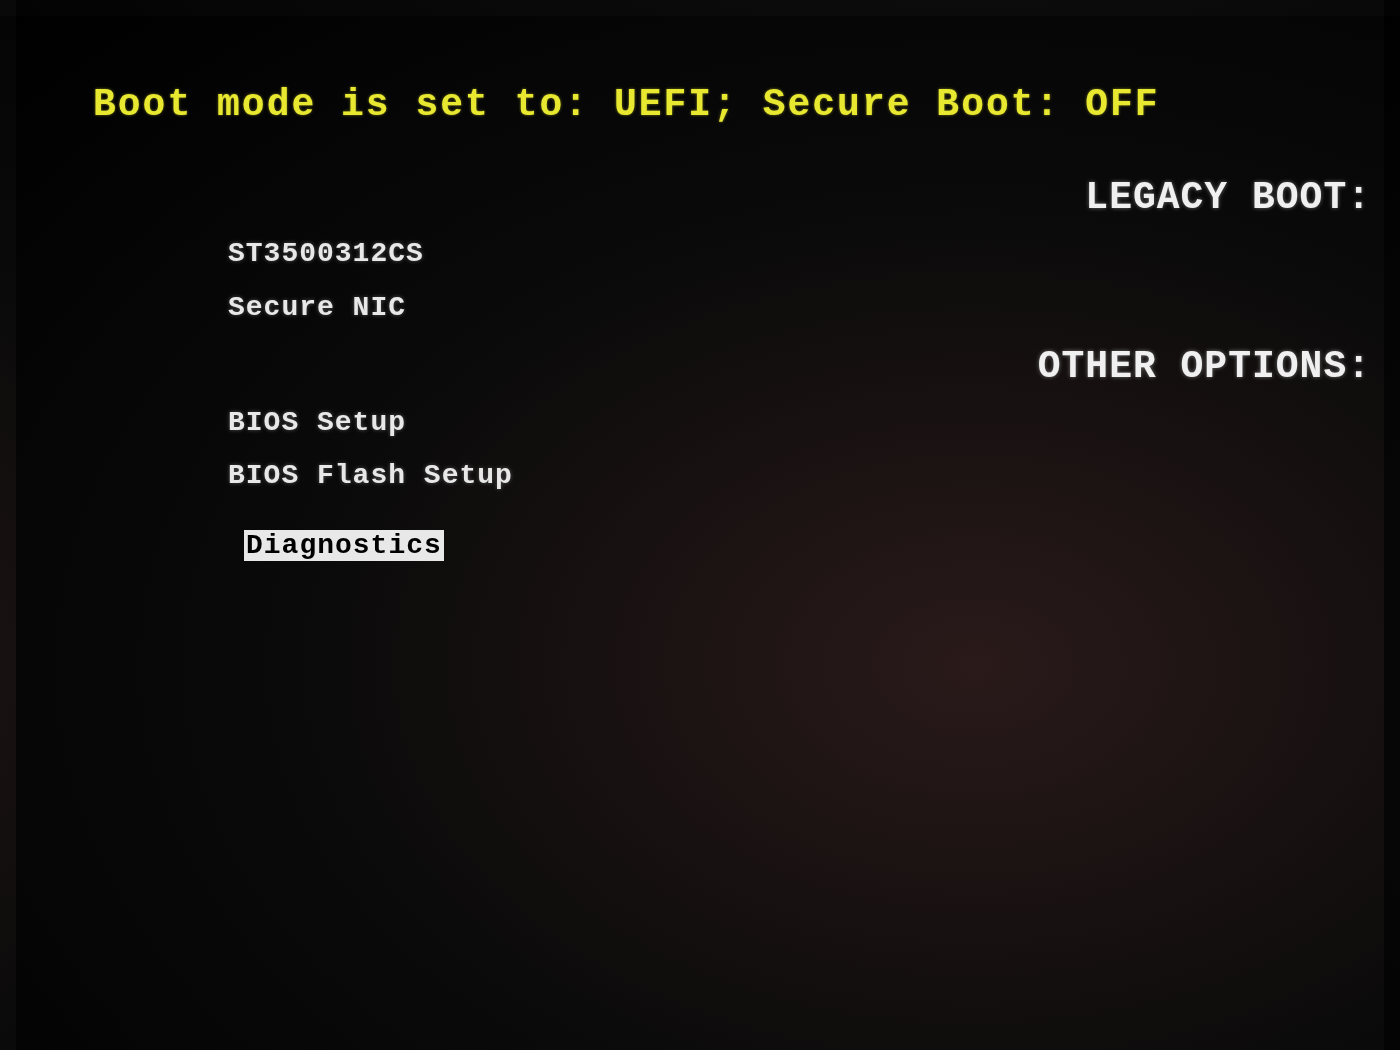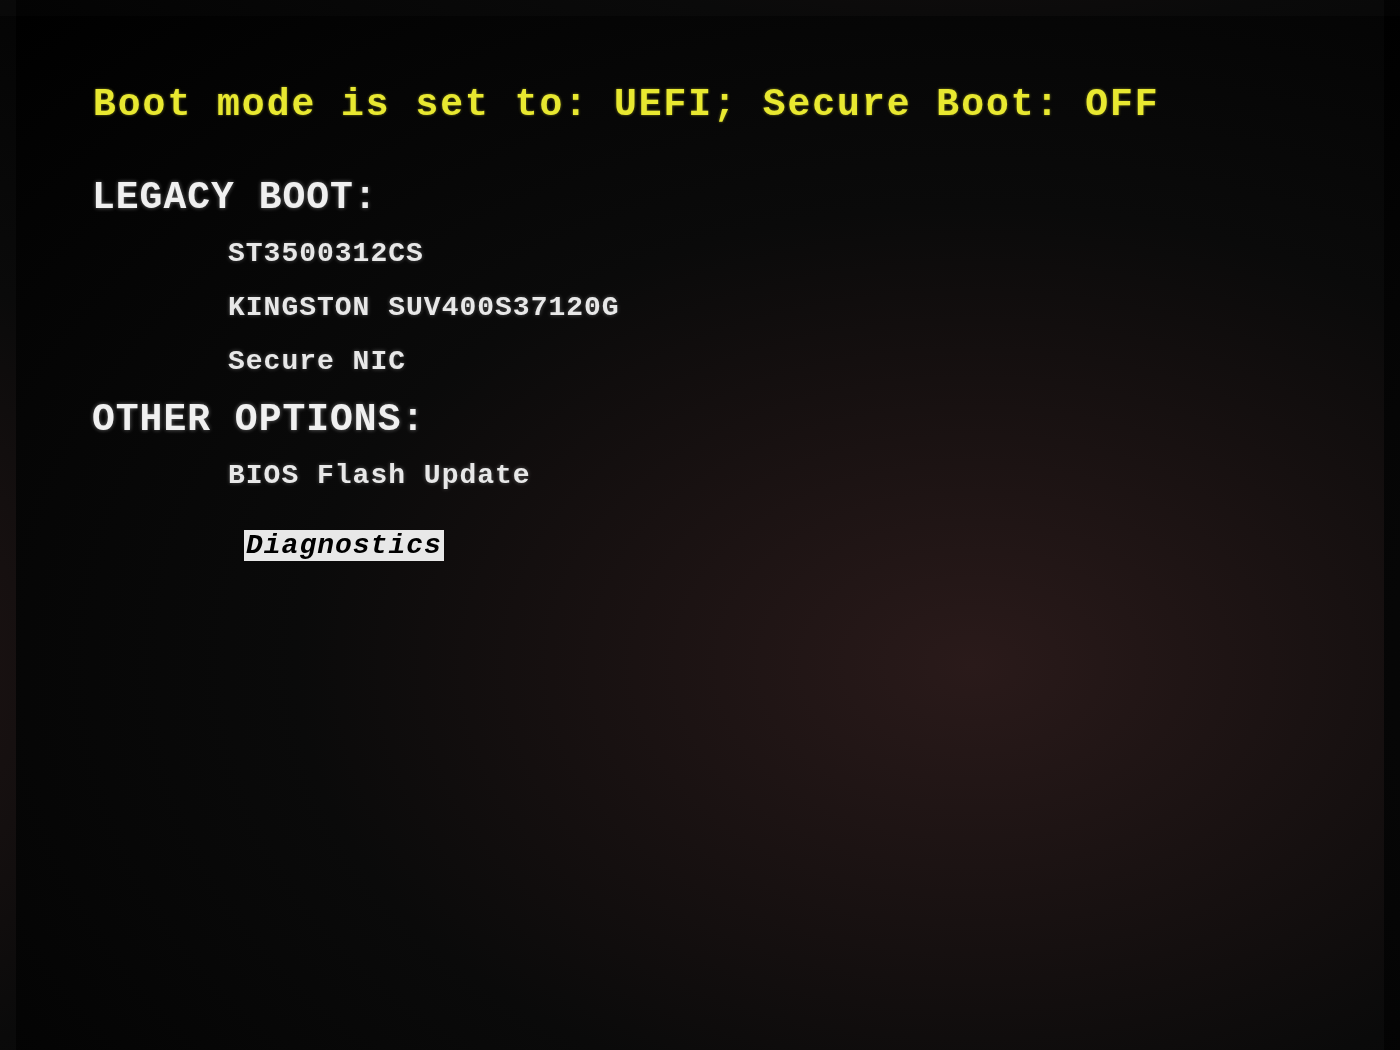--- a/index.html
+++ b/index.html
@@ -25,53 +25,53 @@
       white-space: nowrap;
       text-shadow: 0 0 3px rgba(232,232,48,0.5);
     }
     .section-header {
       color: #f0f0f0;
       font-size: 38px;
       letter-spacing: 1px;
       margin-left: 15px;
       margin-bottom: 4px;
       text-shadow: 0 0 4px rgba(255,255,255,0.4);
+      text-align: right;
     }
     .menu-list {
       margin-left: 135px;
       margin-bottom: 18px;
     }
     .menu-item {
       color: #e8e8e8;
       font-size: 28px;
       letter-spacing: 1px;
       line-height: 1.35;
       text-shadow: 0 0 4px rgba(255,255,255,0.3);
       white-space: nowrap;
     }
     .menu-item.selected {
       display: inline-block;
-      font-style: italic;
     }
     .menu-item.selected span {
       background: #e8e8e8;
       color: #000;
       text-shadow: none;
       padding: 0 2px;
     }
   </style>
 </head>
 <body>
 
 <div class="status-line">Boot mode is set to: UEFI; Secure Boot: OFF</div>
 
 <div class="section-header">LEGACY BOOT:</div>
 <div class="menu-list">
   <div class="menu-item">ST3500312CS</div>
-  <div class="menu-item">KINGSTON SUV400S37120G</div>
   <div class="menu-item">Secure NIC</div>
 </div>
 
 <div class="section-header">OTHER OPTIONS:</div>
 <div class="menu-list">
-  <div class="menu-item">BIOS Flash Update</div>
+  <div class="menu-item">BIOS Setup</div>
+  <div class="menu-item">BIOS Flash Setup</div>
   <div class="menu-item selected"><span>Diagnostics</span></div>
 </div>
 
 </body></html>

